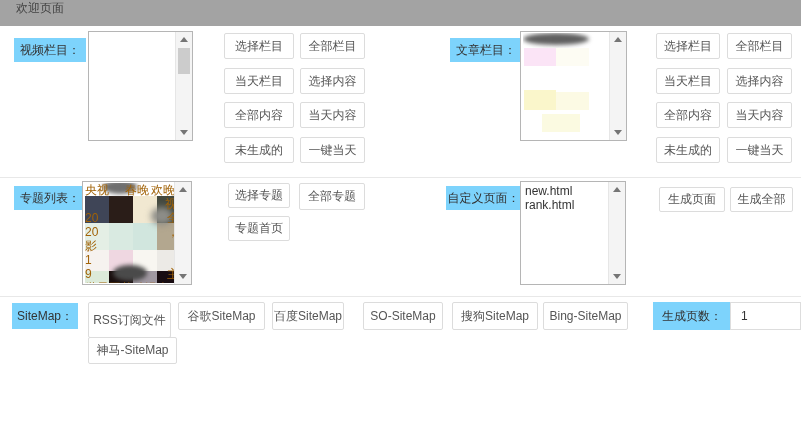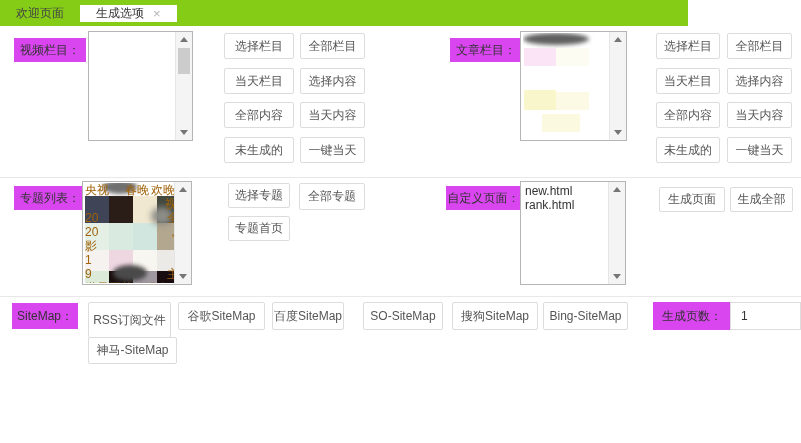--- a/index.html
+++ b/index.html
@@ -1,25 +1,25 @@
 <!DOCTYPE html>
 <html><head>
 <meta charset="utf-8">
 <style>
   html,body{margin:0;padding:0}
   body{
     width:801px;height:443px;position:relative;overflow:hidden;background:#fff;
     font-family:"Liberation Sans","DejaVu Sans",sans-serif;font-size:12px;color:#333;
   }
-  .tabbar{position:absolute;left:0;top:0;width:688px;height:26px;background:#84cc16;display:flex;align-items:center}
+  .tabbar{position:absolute;left:0;top:0;width:801px;height:26px;background:#a3a3a3;display:flex;align-items:flex-start}
   .tab{display:flex;align-items:center;padding:0 16px;color:#444;white-space:nowrap;cursor:pointer}
   .tab.active{background:#fff;color:#333}
   .tab .close{margin-left:9px;color:#b3b3b3;font-size:13px;line-height:1}
   .divider{position:absolute;left:0;width:801px;height:1px;background:#e8e8e8}
-  .lbl{position:absolute;background:#d946ef;display:flex;align-items:center;justify-content:center;color:#333;white-space:nowrap}
+  .lbl{position:absolute;background:#7dd3fc;display:flex;align-items:center;justify-content:center;color:#333;white-space:nowrap}
   .btn{position:absolute;background:#fff;border:1px solid #dcdcdc;border-radius:2px;color:#555;
        display:flex;align-items:center;justify-content:center;cursor:pointer;white-space:nowrap;box-sizing:border-box}
   .listbox{position:absolute;background:#fff;border:1px solid #b5b5b5;overflow:hidden;box-sizing:border-box}
   .lb-items{position:absolute;left:4px;top:2px;right:17px;bottom:1px;overflow:hidden;line-height:14px}
   .lb-item{height:14px;white-space:nowrap;overflow:hidden}
   .censor{position:absolute;left:2px;top:1px;right:17px;bottom:1px;overflow:hidden}
   .cell{position:absolute}
   .frag{position:absolute;line-height:14px;white-space:nowrap;color:#a16207}
   .sb{position:absolute;top:0;right:0;bottom:0;width:16px;background:#f4f4f4;border-left:1px solid #e6e6e6}
   .sb .arr{position:absolute;left:4px;width:0;height:0;border-left:4px solid transparent;border-right:4px solid transparent}
@@ -27,24 +27,20 @@
   .sb .down{bottom:5px;border-top:5px solid #757575}
   .sb .thumb{position:absolute;left:2px;width:12px;background:#ccc}
   .pgbox{position:absolute;border:1px solid #ddd;background:#fff;box-sizing:border-box;font:inherit;color:#333;padding:0 0 0 10px;outline:none}
 </style>
 </head>
 <body>
 
 <div class="tabbar">
   <div class="tab">
     <span>欢迎页面</span>
-  </div>
-  <div class="tab active">
-    <span>生成选项</span>
-    <span class="close">×</span>
   </div>
 </div>
 
 <div class="lbl" style="left:14px;top:38px;width:72px;height:24px">视频栏目：</div>
 
 <div class="listbox" style="left:88px;top:31px;width:105px;height:110px">
   <div class="sb">
     <div class="arr up"></div>
     <div class="thumb" style="top:16px;height:26px"></div>
     <div class="arr down"></div>

